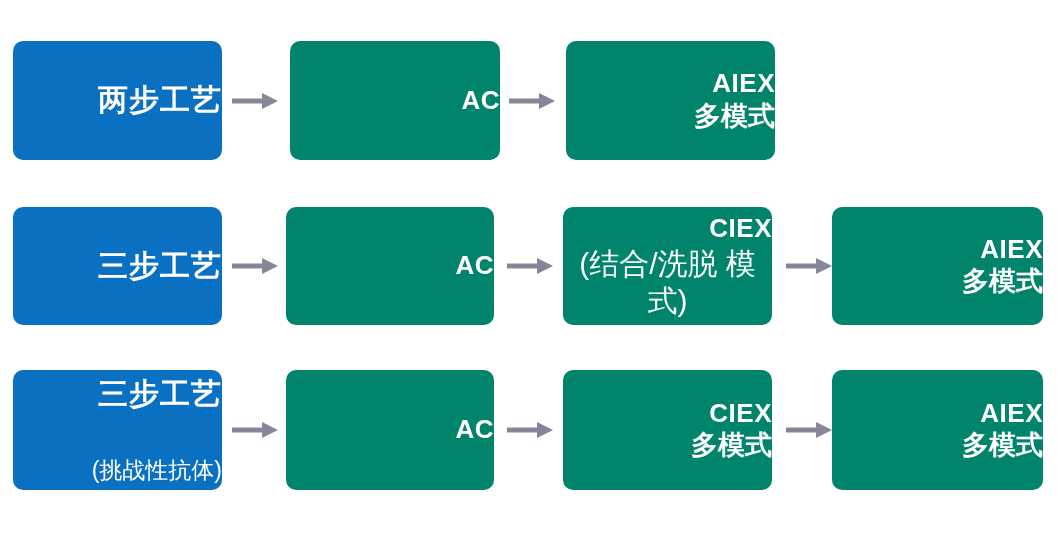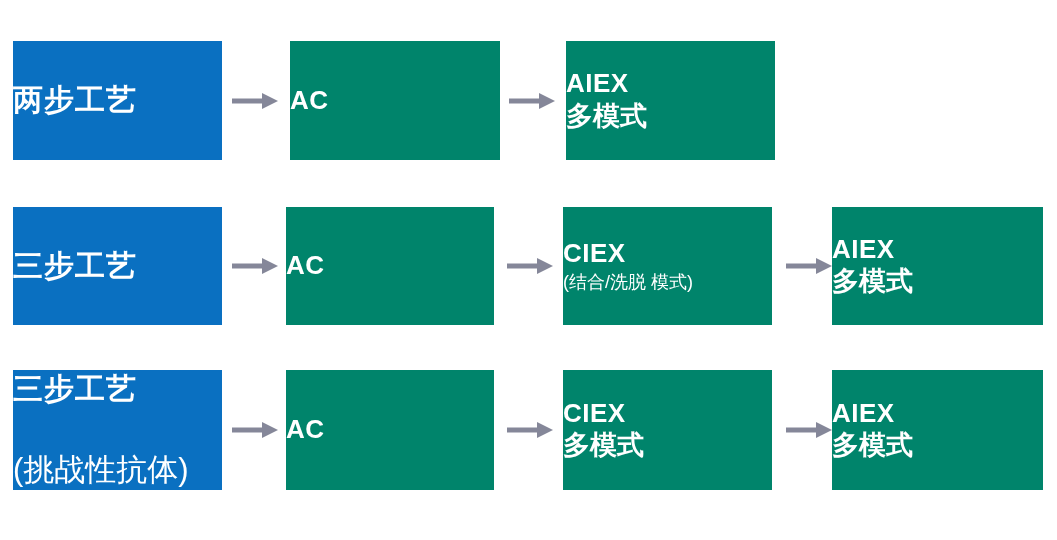--- a/index.html
+++ b/index.html
@@ -12,49 +12,50 @@
     position: relative;
     width: 1057px;
     height: 540px;
     background: var(--page-bg, #ffffff);
     overflow: hidden;
   }
   .box {
     position: absolute;
     display: flex;
     flex-direction: column;
-    align-items: flex-start;
+    align-items: flex-end;
     justify-content: center;
     text-align: center;
     color: var(--text-color, #ffffff);
     line-height: 1.22;
+    border-radius: 10px;
   }
   .box.blue { background: var(--process-box, #0a70c1); }
   .box.green { background: var(--step-box, #00846b); }
   .title-cn {
     font-size: 30px;
     font-weight: bold;
     letter-spacing: 1px;
   }
   .title-step {
     font-size: 26px;
     font-weight: bold;
     letter-spacing: 0.5px;
   }
   .sub-big {
     font-size: 27px;
     font-weight: bold;
   }
   .sub-paren {
-    font-size: 18px;
+    font-size: 30px;
     font-weight: normal;
     margin-top: 2px;
   }
   .box.blue .sub-paren {
-    font-size: 31px;
+    font-size: 23px;
     margin-top: 44px;
   }
   .arrow {
     position: absolute;
     width: 46px;
     height: 16px;
   }
   .arrow svg { display: block; }
   .arrow .shaft { fill: var(--arrow-color, #858799); }
 </style>

